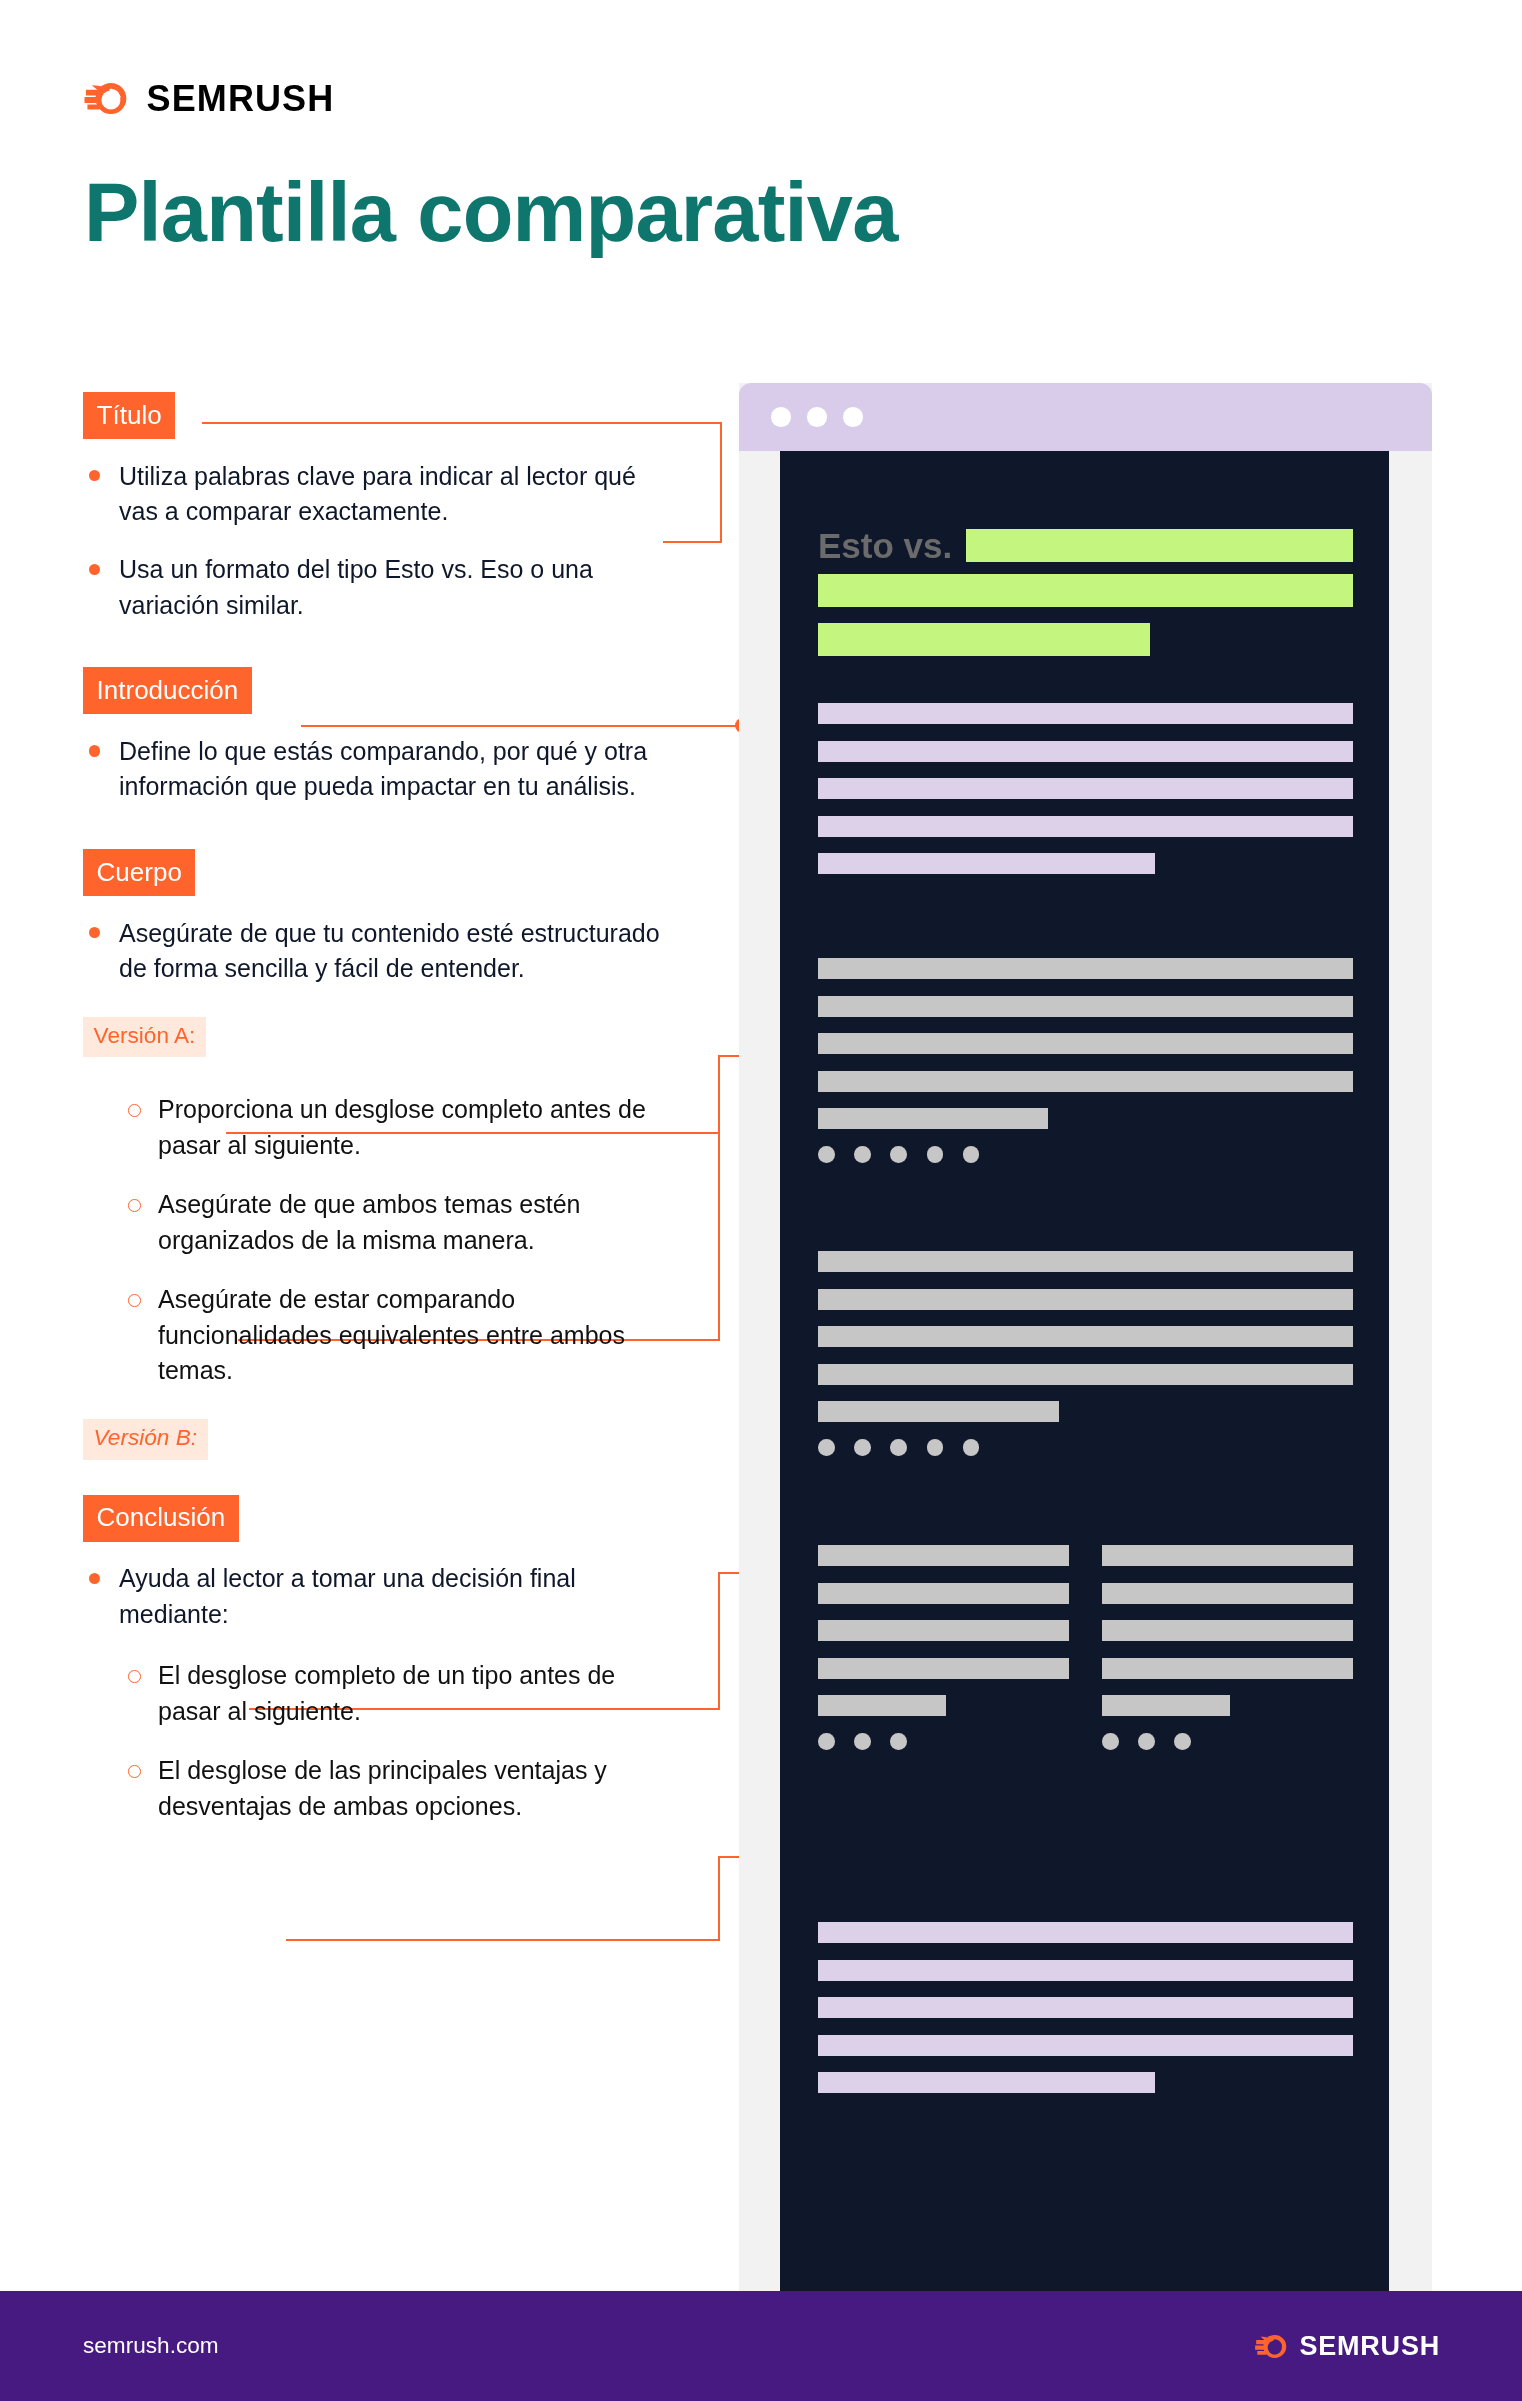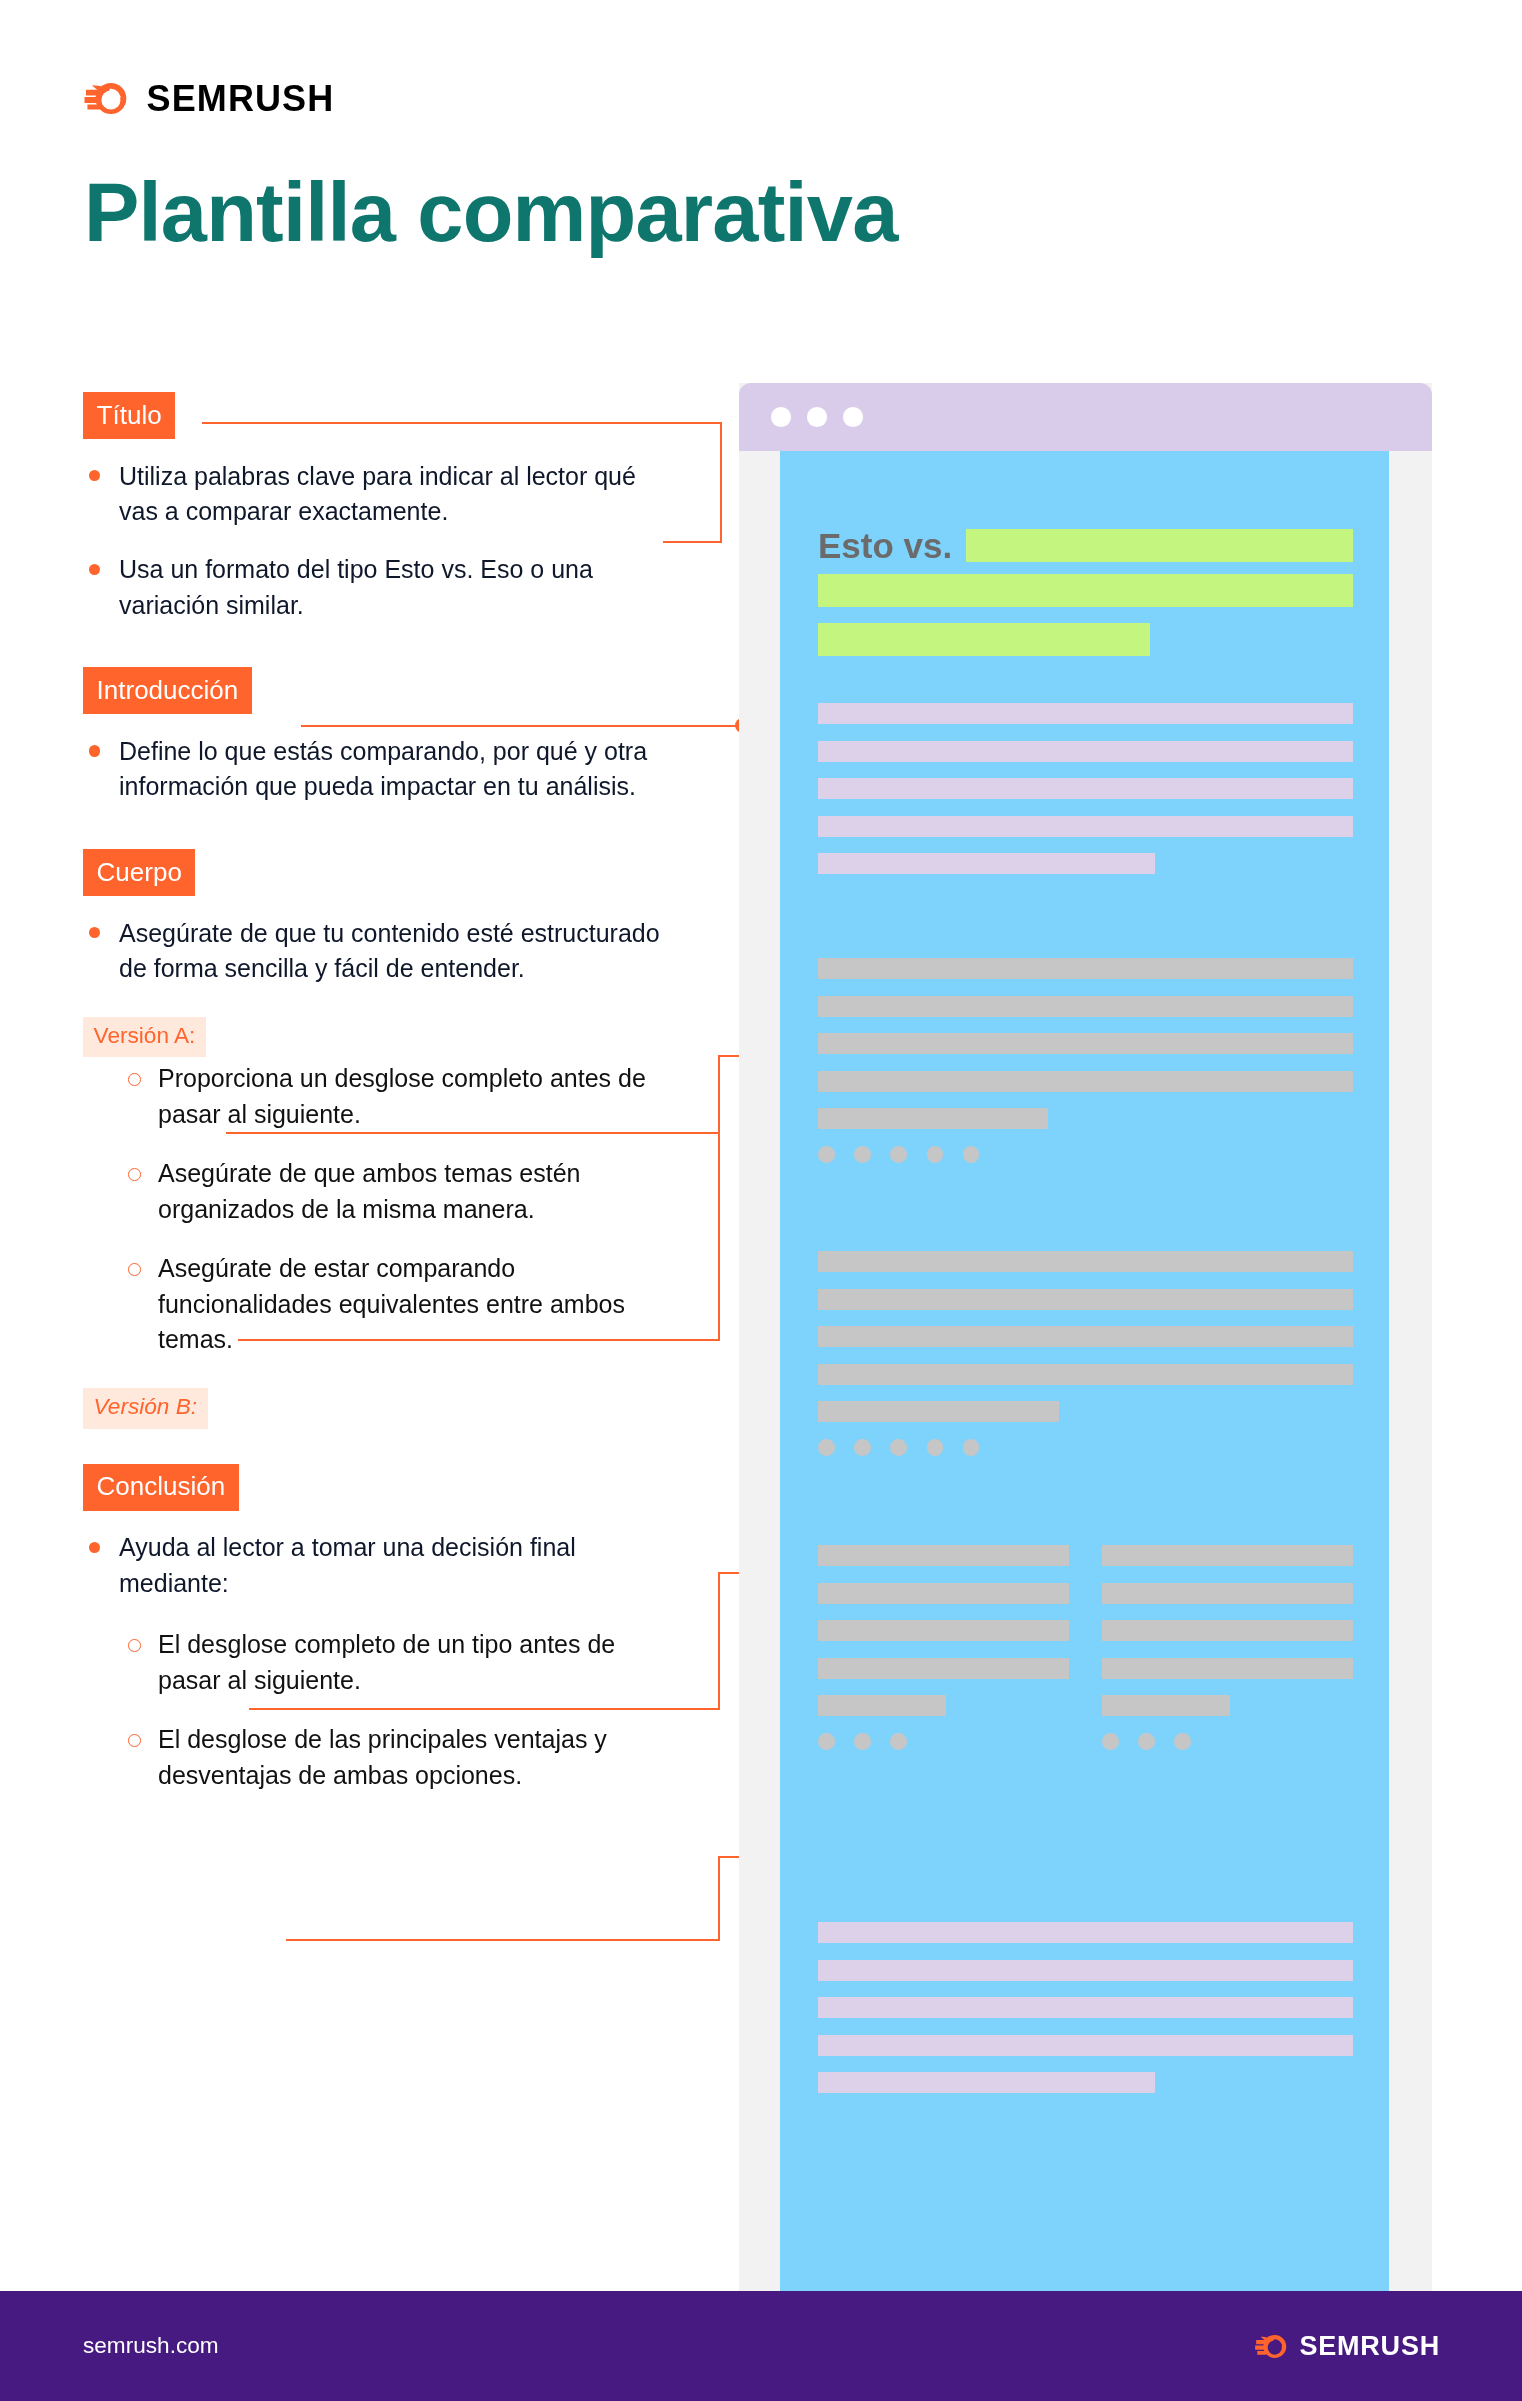--- a/index.html
+++ b/index.html
@@ -96,21 +96,21 @@
     content: "";
     position: absolute;
     left: 6px;
     top: 11.3px;
     width: 11.3px;
     height: 11.3px;
     border-radius: 50%;
     background: #ff642d;
   }
 
-  ul.sub-bullets { list-style: none; margin-top: 4px; margin-left: 39px; }
+  ul.sub-bullets { list-style: none; margin-top: 35px; margin-left: 39px; }
   ul.sub-bullets > li {
     position: relative;
     padding-left: 36px;
     font-size: 25px;
     line-height: 1.42;
     color: #111111;
     margin-bottom: 24px;
   }
   ul.sub-bullets > li:last-child { margin-bottom: 0; }
   ul.sub-bullets > li::before {
@@ -162,21 +162,21 @@
     height: 19.6px;
     border-radius: 50%;
     background: #ffffff;
   }
   #mock-page {
     position: absolute;
     left: 41px;
     top: 68px;
     width: 609px;
     height: 1862px;
-    background: #7dd3fc;
+    background: #0f172a;
   }
   .mock-inner { position: absolute; left: 38px; top: 0; width: 535px; }
 
   .bar {
     height: 21px;
     margin-bottom: 16.6px;
     background: #c6c6c6;
   }
   .bar.purple { background: #ddd1ea; }
   .bar.green  { background: #c4f57e; }

